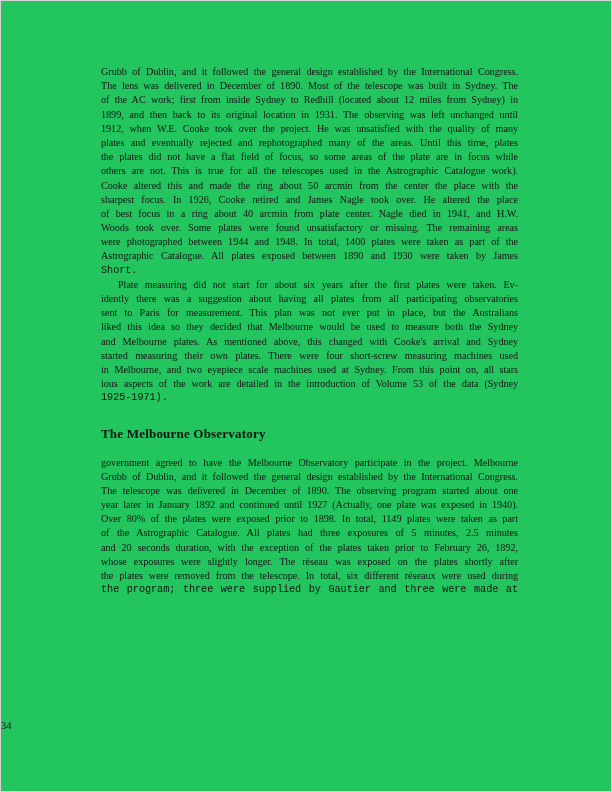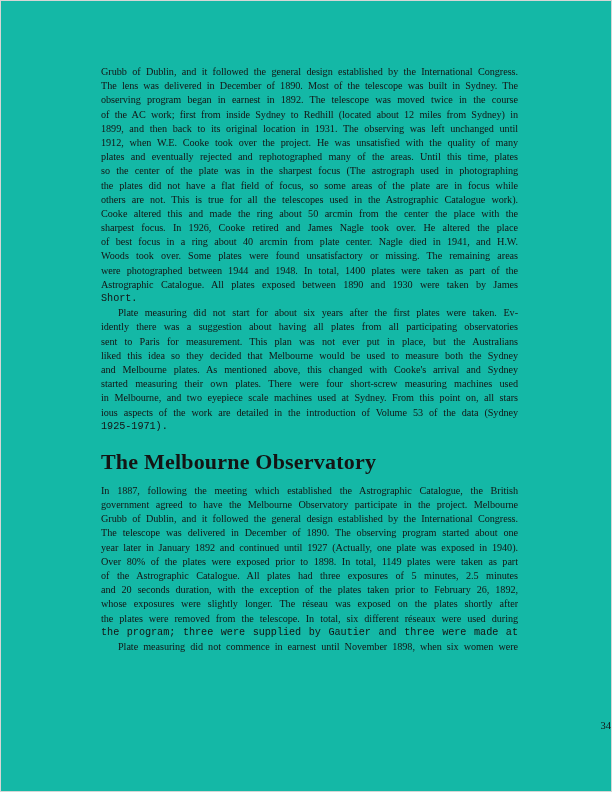--- a/index.html
+++ b/index.html
@@ -1,20 +1,20 @@
 <!DOCTYPE html>
 <html><head>
 <meta charset="utf-8">
 <style>
   html, body { margin: 0; padding: 0; background: #ffffff; }
   .page {
     position: relative;
     width: 612px;
     height: 792px;
-    background: #14b8a6;
+    background: #22c55e;
     box-sizing: border-box;
     border: 1px solid #d6d6d6;
     font-family: "Liberation Serif", serif;
     color: #141414;
     overflow: hidden;
   }
   .textblock {
     position: absolute;
     left: 100px;
     top: 64px;
@@ -25,49 +25,47 @@
   }
   .line {
     text-align: justify;
     text-align-last: justify;
     height: 14.2px;
     overflow: hidden;
   }
   .line.end { text-align-last: left; font-family: Liberation Mono, monospace; }
   .line.indent { text-indent: 17px; }
   .heading {
-    font-size: 22px;
+    font-size: 13px;
     font-weight: bold;
     line-height: 21px;
     margin: 17px 0 12px 0;
     letter-spacing: 0.2px;
   }
   .pagenum {
     position: absolute;
     top: 719px;
     left: 0;
     width: 100%;
-    text-align: right;
+    text-align: left;
     font-size: 10.5px;
   }
 </style>
 </head>
 <body>
 
 <div class="page">
   <div class="textblock">
     <div>
         <div class="line">Grubb of Dublin, and it followed the general design established by the International Congress.</div>
         <div class="line">The lens was delivered in December of 1890. Most of the telescope was built in Sydney. The</div>
-        <div class="line">observing program began in earnest in 1892. The telescope was moved twice in the course</div>
         <div class="line">of the AC work; first from inside Sydney to Redhill (located about 12 miles from Sydney) in</div>
         <div class="line">1899, and then back to its original location in 1931. The observing was left unchanged until</div>
         <div class="line">1912, when W.E. Cooke took over the project. He was unsatisfied with the quality of many</div>
         <div class="line">plates and eventually rejected and rephotographed many of the areas. Until this time, plates</div>
-        <div class="line">so the center of the plate was in the sharpest focus (The astrograph used in photographing</div>
         <div class="line">the plates did not have a flat field of focus, so some areas of the plate are in focus while</div>
         <div class="line">others are not. This is true for all the telescopes used in the Astrographic Catalogue work).</div>
         <div class="line">Cooke altered this and made the ring about 50 arcmin from the center the place with the</div>
         <div class="line">sharpest focus. In 1926, Cooke retired and James Nagle took over. He altered the place</div>
         <div class="line">of best focus in a ring about 40 arcmin from plate center. Nagle died in 1941, and H.W.</div>
         <div class="line">Woods took over. Some plates were found unsatisfactory or missing. The remaining areas</div>
         <div class="line">were photographed between 1944 and 1948. In total, 1400 plates were taken as part of the</div>
         <div class="line">Astrographic Catalogue. All plates exposed between 1890 and 1930 were taken by James</div>
         <div class="line end">Short.</div>
       </div>
@@ -77,30 +75,26 @@
         <div class="line">sent to Paris for measurement. This plan was not ever put in place, but the Australians</div>
         <div class="line">liked this idea so they decided that Melbourne would be used to measure both the Sydney</div>
         <div class="line">and Melbourne plates. As mentioned above, this changed with Cooke's arrival and Sydney</div>
         <div class="line">started measuring their own plates. There were four short-screw measuring machines used</div>
         <div class="line">in Melbourne, and two eyepiece scale machines used at Sydney. From this point on, all stars</div>
         <div class="line">ious aspects of the work are detailed in the introduction of Volume 53 of the data (Sydney</div>
         <div class="line end">1925-1971).</div>
       </div>
     <h1 class="heading">The Melbourne Observatory</h1>
     <div>
-        <div class="line">In 1887, following the meeting which established the Astrographic Catalogue, the British</div>
         <div class="line">government agreed to have the Melbourne Observatory participate in the project. Melbourne</div>
         <div class="line">Grubb of Dublin, and it followed the general design established by the International Congress.</div>
         <div class="line">The telescope was delivered in December of 1890. The observing program started about one</div>
         <div class="line">year later in January 1892 and continued until 1927 (Actually, one plate was exposed in 1940).</div>
         <div class="line">Over 80% of the plates were exposed prior to 1898. In total, 1149 plates were taken as part</div>
         <div class="line">of the Astrographic Catalogue. All plates had three exposures of 5 minutes, 2.5 minutes</div>
         <div class="line">and 20 seconds duration, with the exception of the plates taken prior to February 26, 1892,</div>
         <div class="line">whose exposures were slightly longer. The réseau was exposed on the plates shortly after</div>
         <div class="line">the plates were removed from the telescope. In total, six different réseaux were used during</div>
         <div class="line end">the program; three were supplied by Gautier and three were made at Melbourne.</div>
       </div>
-    <div>
-        <div class="line indent">Plate measuring did not commence in earnest until November 1898, when six women were</div>
-      </div>
   </div>
   <div class="pagenum">34</div>
 </div>
 
 </body></html>

